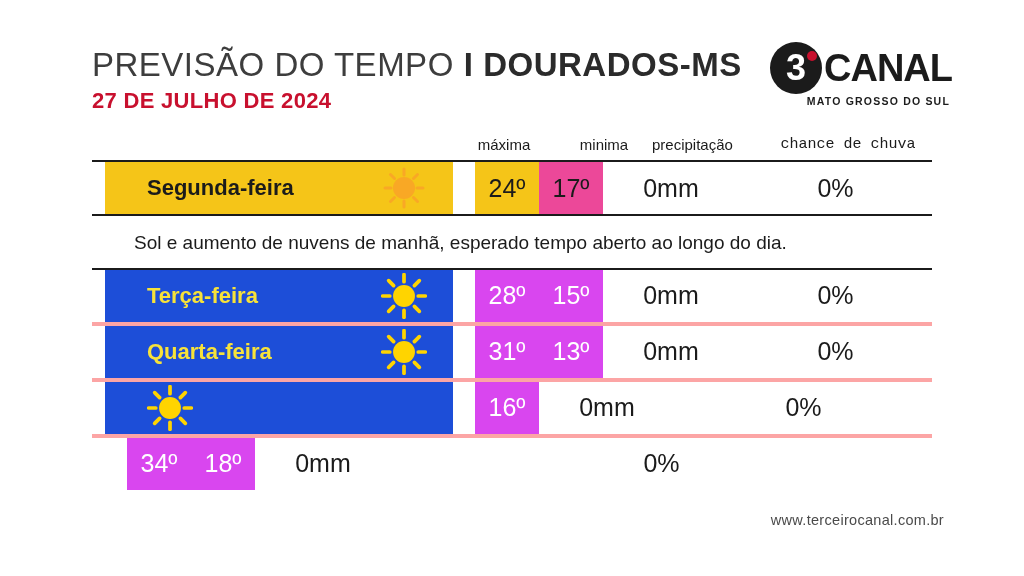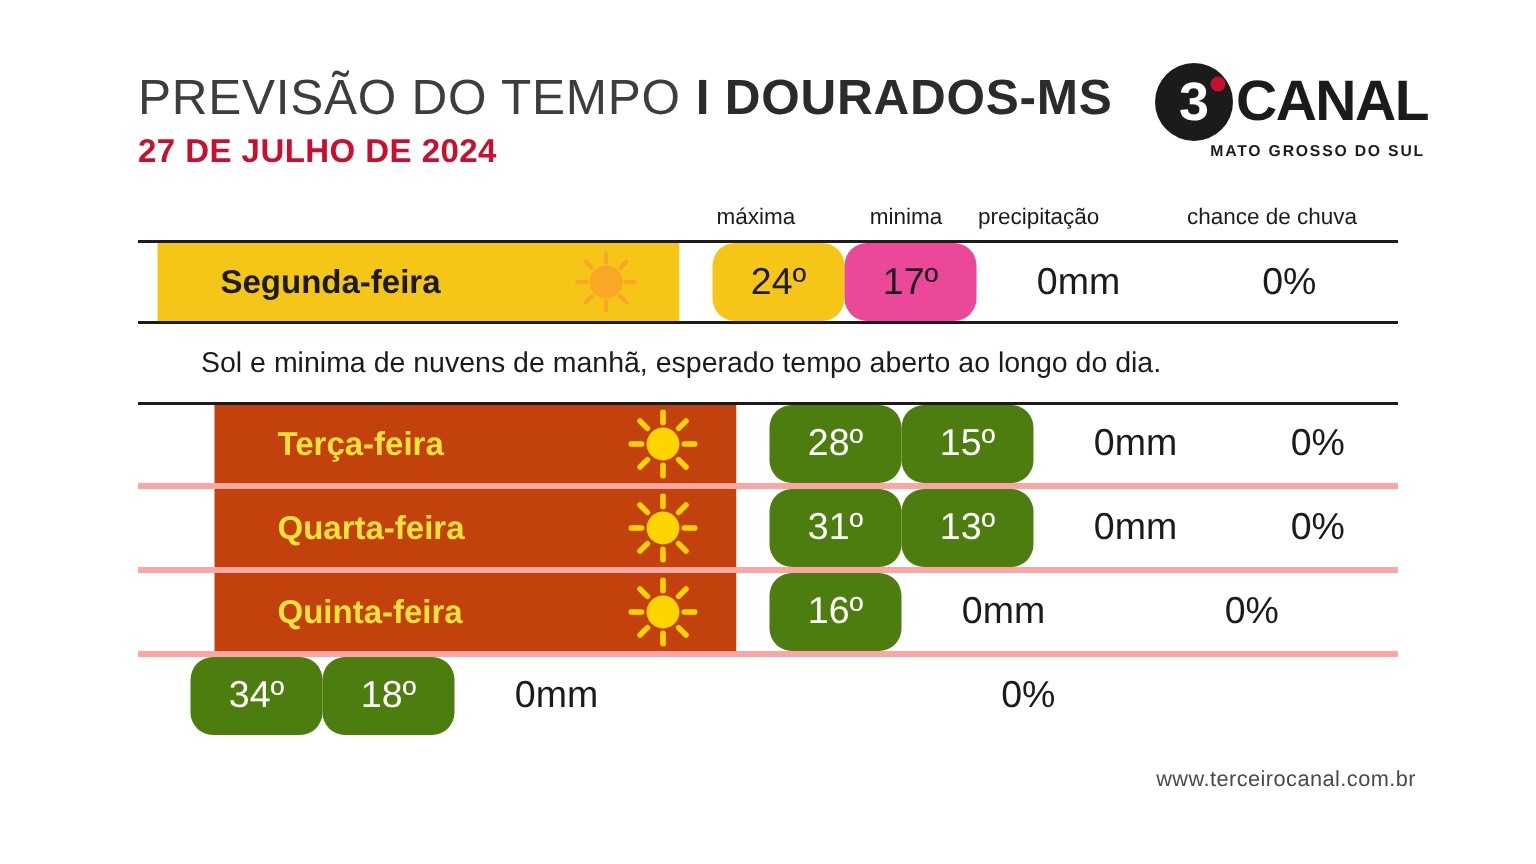--- a/index.html
+++ b/index.html
@@ -116,21 +116,21 @@
   }
   .col-headers span {
     position: absolute;
     font-size: 15px;
     color: #1b1b1b;
     white-space: nowrap;
   }
   .ch-max   { left: 368px; width: 88px; text-align: center; }
   .ch-min   { left: 468px; width: 88px; text-align: center; }
   .ch-prec  { left: 560px; width: 130px; }
-  .ch-chance{ left: 672px; width: 168px; text-align: center; }
+  .ch-chance{ left: 672px; width: 168px; text-align: center; font-family: Liberation Mono, monospace; }
 
   
   .rows {
     position: absolute;
     left: 92px;
     top: 160px;
     width: 840px;
   }
 
   .row {
@@ -151,27 +151,26 @@
     justify-content: space-between;
     padding: 0 26px 0 42px;
     box-sizing: border-box;
     font-size: 22px;
     font-weight: bold;
   }
   .cell-gap {
     width: 22px;
   }
   .cell-max, .cell-min {
-    width: 88px;
+    width: 64px;
     display: flex;
     align-items: center;
     justify-content: center;
     font-size: 25px;
     box-sizing: border-box;
-    border-radius: 15px;
   }
   .cell-prec {
     width: 136px;
     display: flex;
     align-items: center;
     justify-content: center;
     font-size: 25px;
     color: #1b1b1b;
   }
   .cell-chance {
@@ -183,24 +182,24 @@
     color: #1b1b1b;
   }
 
   
   .row.today .cell-day   { background: #f5c518; color: #1b1b1b; }
   .row.today .cell-gap   { background: #ffffff; }
   .row.today .cell-max   { background: #f5c518; color: #1b1b1b; }
   .row.today .cell-min   { background: #ec4899; color: #1b1b1b; }
 
   
-  .row.future .cell-day  { background: #c2410c; color: #f7e23a; margin-left: 38px; }
+  .row.future .cell-day  { background: #1d4ed8; color: #f7e23a; }
   .row.future .cell-gap  { background: #ffffff; }
   .row.future .cell-max,
-  .row.future .cell-min  { background: #4d7c0f; color: #ffffff; }
+  .row.future .cell-min  { background: #d946ef; color: #ffffff; }
 
   .rule {
     border-top: 2px solid #1b1b1b;
     width: 840px;
   }
 
   
   .desc {
     padding: 14px 0 12px 42px;
     font-size: 19px;
@@ -287,21 +286,21 @@
       </div>
       <div class="cell-gap"></div>
       <div class="cell-max">24º</div>
       <div class="cell-min">17º</div>
       <div class="cell-prec">0mm</div>
       <div class="cell-chance">0%</div>
     </div>
 
     <div class="rule"></div>
 
-    <div class="desc">Sol e minima de nuvens de manhã, esperado tempo aberto ao longo do dia.</div>
+    <div class="desc">Sol e aumento de nuvens de manhã, esperado tempo aberto ao longo do dia.</div>
 
     <div class="rule"></div>
 
     <div class="future-block">
 
       <div class="row future">
         <div class="cell-day">
           <span>Terça-feira</span>
           <span class="sun-wrap">
             <svg class="sun-svg" width="46" height="46" viewBox="0 0 42 42" aria-hidden="true">
@@ -351,21 +350,20 @@
         </div>
         <div class="cell-gap"></div>
         <div class="cell-max">31º</div>
         <div class="cell-min">13º</div>
         <div class="cell-prec">0mm</div>
         <div class="cell-chance">0%</div>
       </div>
 
       <div class="row future">
         <div class="cell-day">
-          <span>Quinta-feira</span>
           <span class="sun-wrap">
             <svg class="sun-svg" width="46" height="46" viewBox="0 0 42 42" aria-hidden="true">
               <g fill="#ffd400">
                 <circle cx="21" cy="21" r="10"></circle>
                 <g stroke="#ffd400" stroke-width="3.4" stroke-linecap="round">
                   <line x1="21" y1="1.5" x2="21" y2="8"></line>
                   <line x1="21" y1="34" x2="21" y2="40.5"></line>
                   <line x1="1.5" y1="21" x2="8" y2="21"></line>
                   <line x1="34" y1="21" x2="40.5" y2="21"></line>
                   <line x1="7" y1="7" x2="11.5" y2="11.5"></line>

